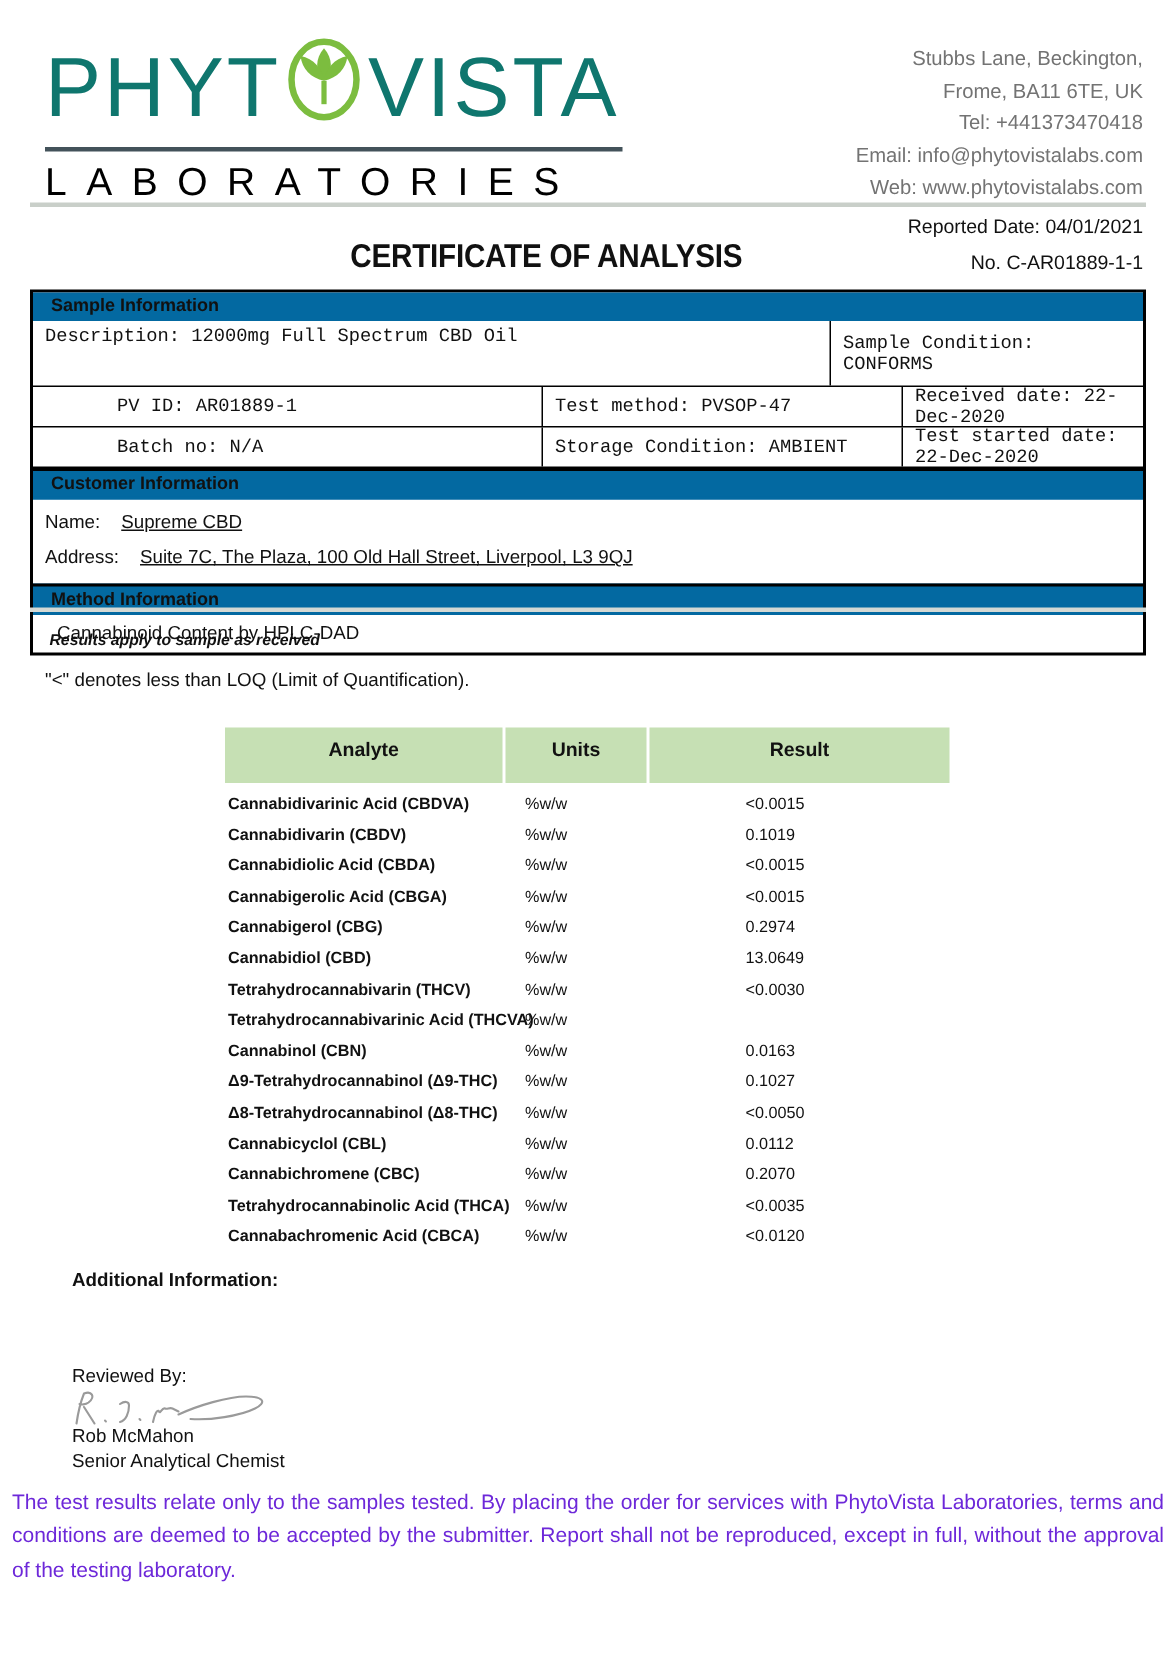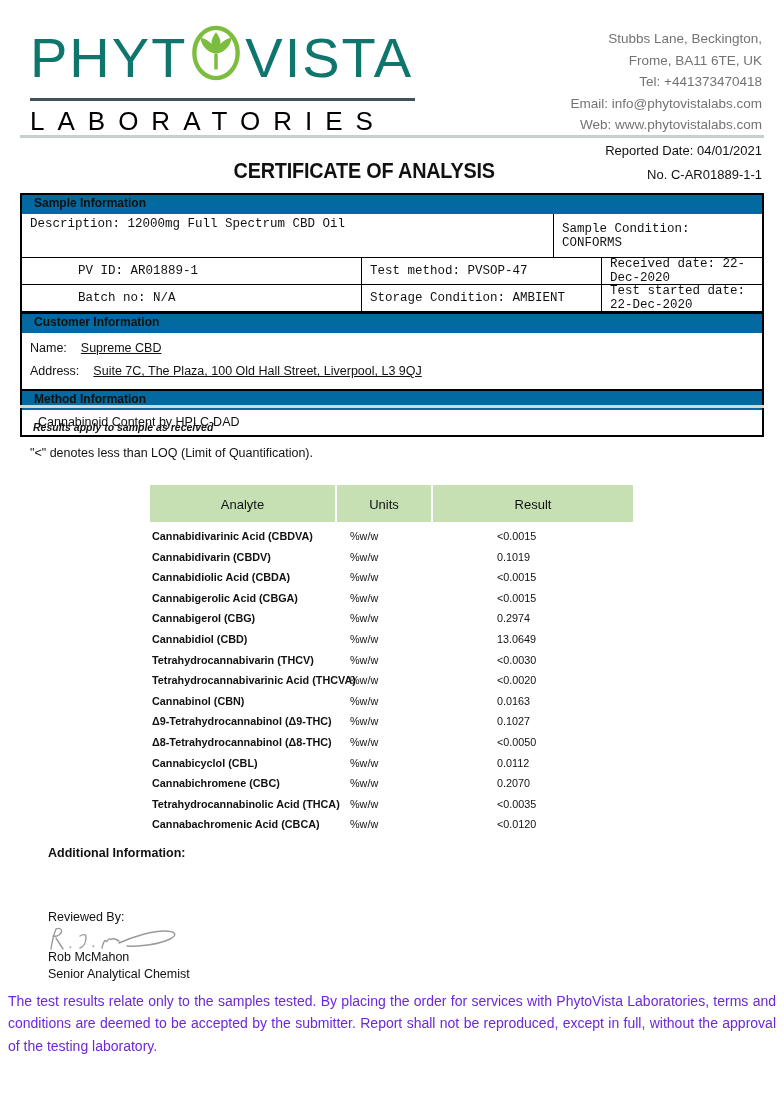--- a/index.html
+++ b/index.html
@@ -47,22 +47,22 @@
   .method-row { padding:5px 8px 6px 16px; font-size:12.5px; }
   .hr-gray2 { position:absolute; left:20px; right:20px; top:405px; height:3px; background:#d4d9d4; }
 
   
   .note1 { position:absolute; left:33px; top:421px; font-size:10.5px; font-weight:bold; font-style:italic; }
   .note2 { position:absolute; left:30px; top:446px; font-size:12.5px; }
 
   
   .rtable { position:absolute; left:150px; top:485px; width:483px; }
   .rt-head { display:grid; grid-template-columns:185px 94px 200px; column-gap:2px; }
-  .rt-hcell { background:#c6e0b4; height:37px; font-size:13px; font-weight:normal;
-              text-align:center; padding-top:12px; }
+  .rt-hcell { background:#c6e0b4; height:37px; font-size:13px; font-weight:bold;
+              text-align:center; padding-top:7px; }
   .rt-body { margin-top:4px; }
   .rt-row { display:grid; grid-template-columns:185px 94px 200px; column-gap:2px; height:20.6px; }
   .rt-c { font-size:10.8px; padding-top:4px; white-space:nowrap; }
   .rt-analyte { font-weight:bold; padding-left:2px; }
   .rt-units { padding-left:13px; }
   .rt-result { padding-left:64px; }
 
   
   .addl-label { position:absolute; left:48px; top:846px; font-size:12.5px; font-weight:bold; }
   .reviewed-label { position:absolute; left:48px; top:910px; font-size:12.5px; }
@@ -184,21 +184,20 @@
           <div class="rt-c rt-result">13.0649</div>
         </div>
         <div class="rt-row">
           <div class="rt-c rt-analyte">Tetrahydrocannabivarin (THCV)</div>
           <div class="rt-c rt-units">%w/w</div>
           <div class="rt-c rt-result">&lt;0.0030</div>
         </div>
         <div class="rt-row">
           <div class="rt-c rt-analyte">Tetrahydrocannabivarinic Acid (THCVA)</div>
           <div class="rt-c rt-units">%w/w</div>
-          <div class="rt-c rt-result">&lt;0.0020</div>
         </div>
         <div class="rt-row">
           <div class="rt-c rt-analyte">Cannabinol (CBN)</div>
           <div class="rt-c rt-units">%w/w</div>
           <div class="rt-c rt-result">0.0163</div>
         </div>
         <div class="rt-row">
           <div class="rt-c rt-analyte">Δ9-Tetrahydrocannabinol (Δ9-THC)</div>
           <div class="rt-c rt-units">%w/w</div>
           <div class="rt-c rt-result">0.1027</div>

